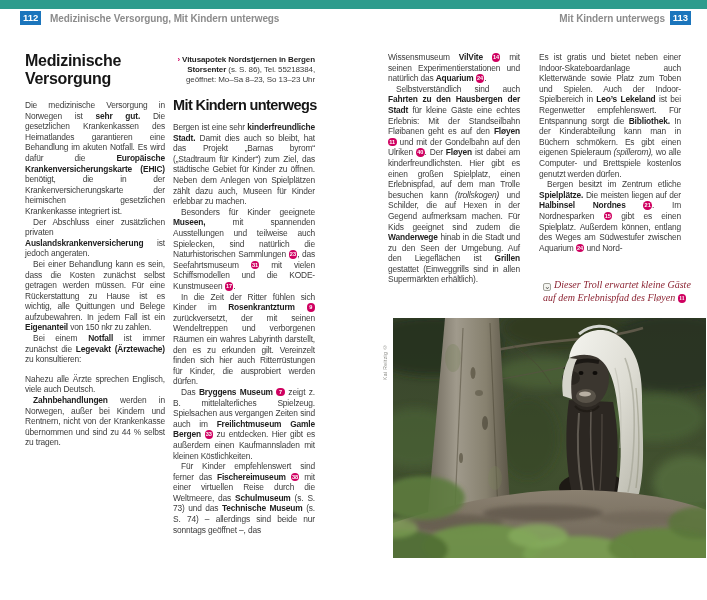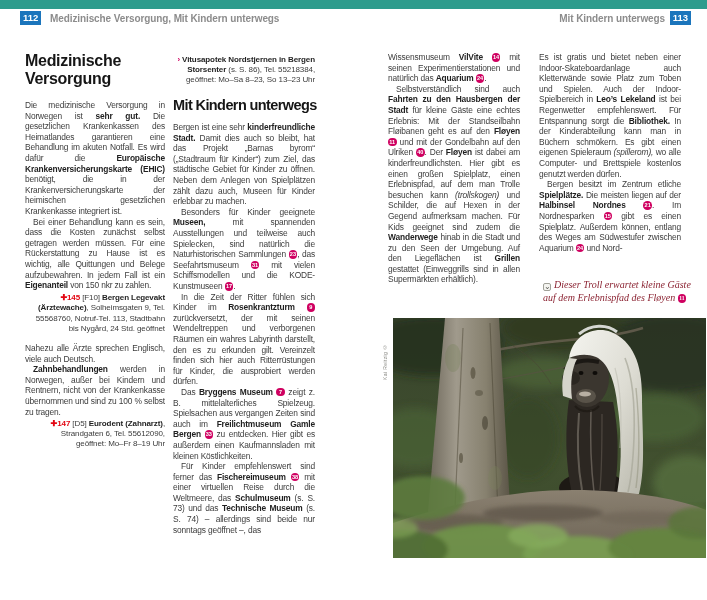--- a/index.html
+++ b/index.html
@@ -40,25 +40,25 @@
 <div class="topbar"></div>
 
 <span class="pagenum pn-left">112</span>
 <span class="rhead rh-left">Medizinische Versorgung, Mit Kindern unterwegs</span>
 <span class="rhead rh-right">Mit Kindern unterwegs</span>
 <span class="pagenum pn-right">113</span>
 
 <div class="col" id="col1">
   <h1>Medizinische Versorgung</h1>
   <p><span>Die medizinische Versorgung in Norwegen ist </span><span class="b">sehr gut.</span><span> Die gesetzlichen Krankenkassen des Heimatlandes garantieren eine Behandlung im akuten Notfall. Es wird dafür die </span><span class="b">Europäische Krankenversicherungskarte (EHIC)</span><span> benötigt, die in der Krankenversicherungskarte der heimischen gesetzlichen Krankenkasse integriert ist.</span></p>
+  <p class="ind"><span>Der Abschluss einer zusätzlichen privaten </span><span class="b">Auslandskrankenversicherung</span><span> ist jedoch angeraten.</span></p>
   <p class="ind"><span>Bei einer Behandlung kann es sein, dass die Kosten zunächst selbst getragen werden müssen. Für eine Rückerstattung zu Hause ist es wichtig, alle Quittungen und Belege aufzubewahren. In jedem Fall ist ein </span><span class="b">Eigenanteil</span><span> von 150 nkr zu zahlen.</span></p>
-  <p class="lst first"><span class="x">✚145 </span><span>[F10] </span><span class="b">Bergen Legevakt (Ärztewache)</span><span>, Solheimsgaten 9, Tel. 55568760, Notruf-Tel. 113, Stadtbahn bis Nygård, 24 Std. geöffnet</span></p>
+  <p class="ind"><span>Bei einem </span><span class="b">Notfall</span><span> ist immer zunächst die </span><span class="b">Legevakt (Ärztewache)</span><span> zu konsultieren:</span></p>
   <p class="sp"><span>Nahezu alle Ärzte sprechen Englisch, viele auch Deutsch.</span></p>
-  <p class="ind"><span class="b">Zahnbehandlungen</span><span> werden in Norwegen, außer bei Kindern und Rentnern, nicht von der Krankenkasse übernommen und sind zu 100 % selbst zu tragen.</span></p>
-  <p class="lst"><span class="x">✚147 </span><span>[D5] </span><span class="b">Eurodent (Zahnarzt)</span><span>, Strandgaten 6, Tel. 55612090, geöffnet: Mo–Fr 8–19 Uhr</span></p>
+  <p class="ind"><span class="b">Zahnbehandlungen</span><span> werden in Norwegen, außer bei Kindern und Rentnern, nicht von der Krankenkasse übernommen und sind zu 44 % selbst zu tragen.</span></p>
 </div>
 
 <div class="col" id="col2">
   <p class="lst first"><span class="g">› </span><span class="b">Vitusapotek Nordstjernen in Bergen Storsenter</span><span> (s. S. 86), Tel. 55218384, geöffnet: Mo–Sa 8–23, So 13–23 Uhr</span></p>
   <h1 class="h2">Mit Kindern unterwegs</h1>
   <p><span>Bergen ist eine sehr </span><span class="b">kinderfreundliche Stadt.</span><span> Damit dies auch so bleibt, hat das Projekt „Barnas byrom“ („Stadtraum für Kinder“) zum Ziel, das städtische Gebiet für Kinder zu öffnen. Neben dem Anlegen von Spielplätzen zählt dazu auch, Museen für Kinder erlebbar zu machen.</span></p>
   <p class="ind"><span>Besonders für Kinder geeignete </span><span class="b">Museen,</span><span> mit spannenden Ausstellungen und teilweise auch Spielecken, sind natürlich die Naturhistorischen Sammlungen </span><span class="m">23</span><span>, das Seefahrtsmuseum </span><span class="m">31</span><span> mit vielen Schiffsmodellen und die KODE-Kunstmuseen </span><span class="m">17</span><span>.</span></p>
   <p class="ind"><span>In die Zeit der Ritter fühlen sich Kinder im </span><span class="b">Rosenkrantzturm</span><span> </span><span class="m">9</span><span> zurückversetzt, der mit seinen Wendeltreppen und verborgenen Räumen ein wahres Labyrinth darstellt, den es zu erkunden gilt. Vereinzelt finden sich hier auch Ritterrüstungen für Kinder, die ausprobiert werden dürfen.</span></p>
   <p class="ind"><span>Das </span><span class="b">Bryggens Museum</span><span> </span><span class="m">7</span><span> zeigt z. B. mittelalterliches Spielzeug. Spielsachen aus vergangen Zeiten sind auch im </span><span class="b">Freilichtmuseum Gamle Bergen</span><span> </span><span class="m">33</span><span> zu entdecken. Hier gibt es außerdem einen Kaufmannsladen mit kleinen Köstlichkeiten.</span></p>
   <p class="ind"><span>Für Kinder empfehlenswert sind ferner das </span><span class="b">Fischereimuseum</span><span> </span><span class="m">38</span><span> mit einer virtuellen Reise durch die Weltmeere, das </span><span class="b">Schulmuseum</span><span> (s. S. 73) und das </span><span class="b">Technische Museum</span><span> (s. S. 74) – allerdings sind beide nur sonntags geöffnet –, das</span></p>

